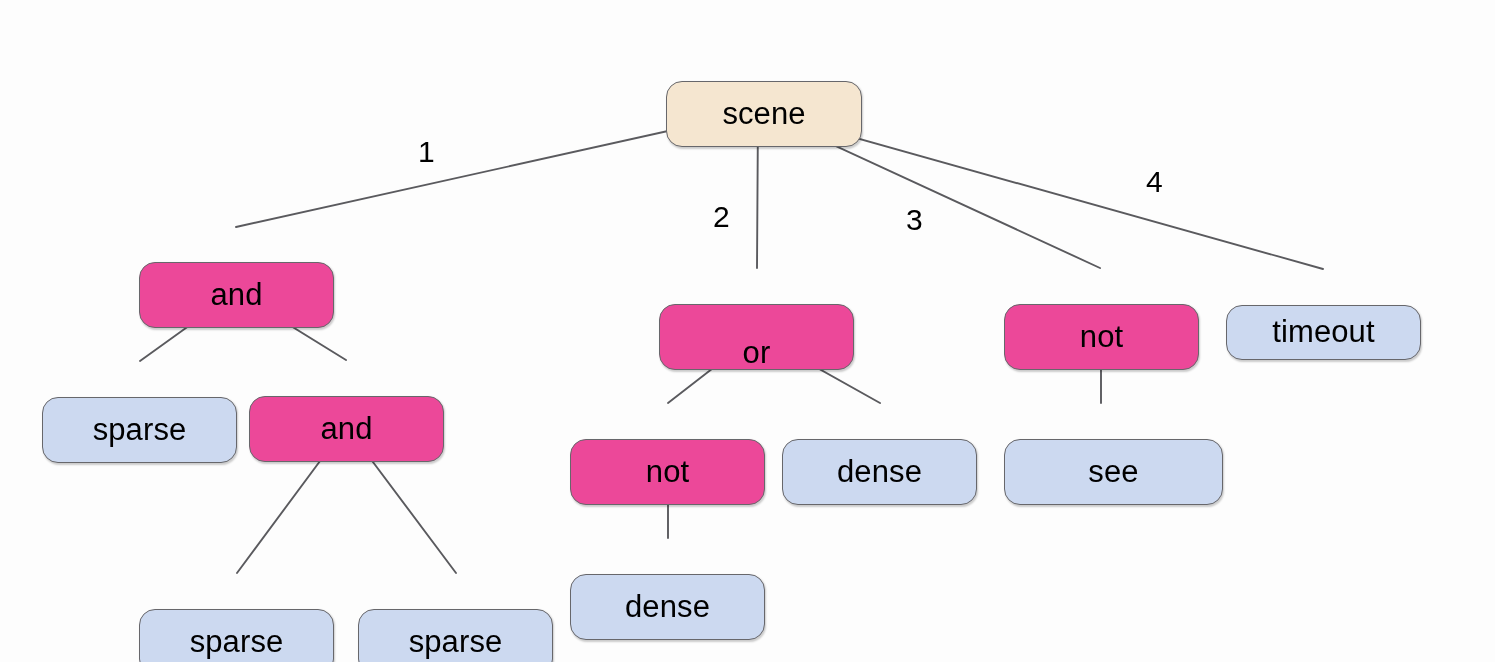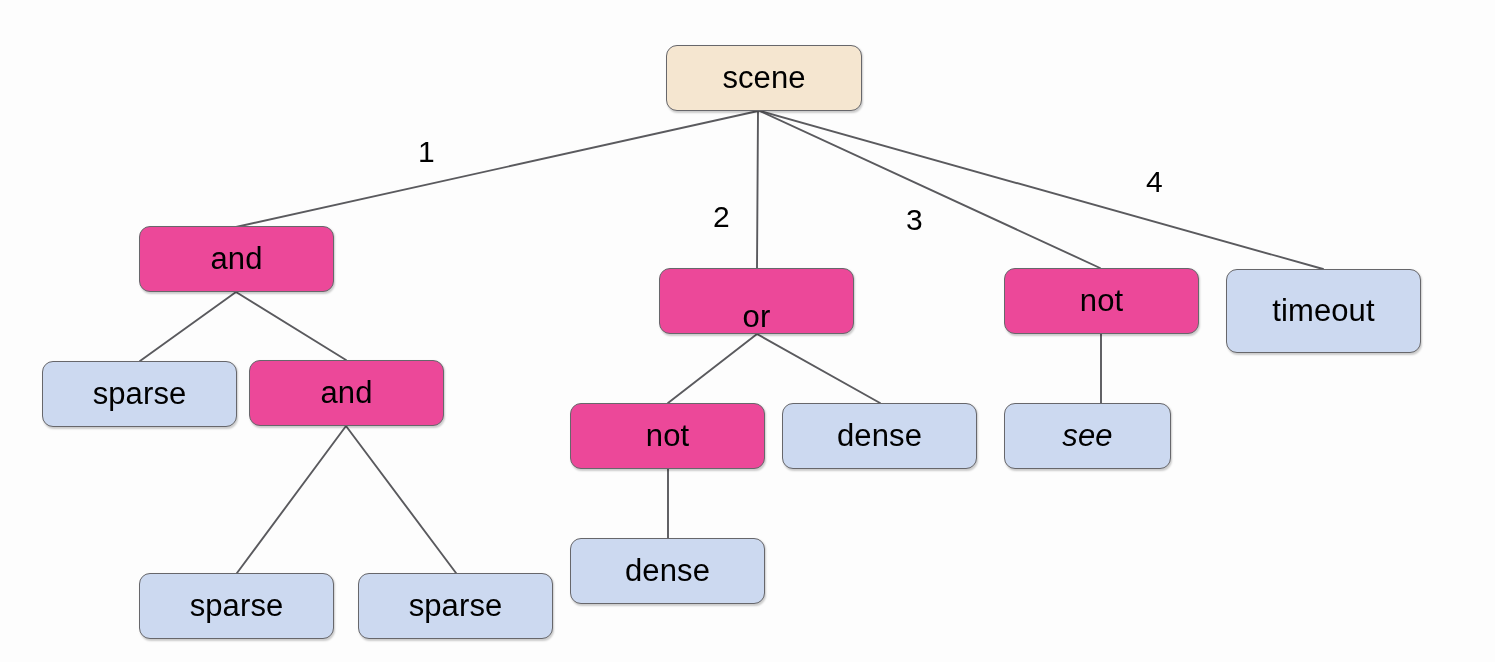--- a/index.html
+++ b/index.html
@@ -23,31 +23,32 @@
     left: 0;
     top: 0;
     width: 1495px;
     height: 662px;
     pointer-events: none;
   }
   .node {
     position: absolute;
     box-sizing: border-box;
     border: 1.6px solid #67676b;
-    border-radius: 11px;
+    border-radius: 16px;
     display: flex;
     align-items: center;
     justify-content: center;
     color: #000000;
     font-size: 31px;
     line-height: 1;
     letter-spacing: 0.1px;
     box-shadow: 1px 1.5px 2px rgba(0,0,0,0.20);
     white-space: nowrap;
     z-index: 2;
+    margin-top: 36px;
   }
   .node-label {
     display: block;
     transform: translateY(-1px);
   }
   .kind-root   { background: #f5e6d0; }
   .kind-op     { background: #ec4899; }
   .kind-leaf   { background: #ccd9f0; }
 
   .edge-label {
@@ -83,36 +84,36 @@
       </div>
       <div class="node kind-op" style="left: 139px; top: 226px; width: 195px; height: 66px;">
         <span class="node-label">and</span>
       </div>
       <div class="node kind-op" style="left: 659px; top: 268px; width: 195px; height: 66px; align-items: flex-end;">
         <span class="node-label">or</span>
       </div>
       <div class="node kind-op" style="left: 1004px; top: 268px; width: 195px; height: 66px;">
         <span class="node-label">not</span>
       </div>
-      <div class="node kind-leaf" style="left: 1226px; top: 269px; width: 195px; height: 84px;">
+      <div class="node kind-leaf" style="left: 1226px; top: 269px; width: 195px; height: 55px;">
         <span class="node-label">timeout</span>
       </div>
       <div class="node kind-leaf" style="left: 42px; top: 361px; width: 195px; height: 66px;">
         <span class="node-label">sparse</span>
       </div>
       <div class="node kind-op" style="left: 249px; top: 360px; width: 195px; height: 66px;">
         <span class="node-label">and</span>
       </div>
       <div class="node kind-op" style="left: 570px; top: 403px; width: 195px; height: 66px;">
         <span class="node-label">not</span>
       </div>
       <div class="node kind-leaf" style="left: 782px; top: 403px; width: 195px; height: 66px;">
         <span class="node-label">dense</span>
       </div>
-      <div class="node kind-leaf" style="left: 1004px; top: 403px; width: 167px; height: 66px; font-style: italic;">
+      <div class="node kind-leaf" style="left: 1004px; top: 403px; width: 219px; height: 66px;">
         <span class="node-label">see</span>
       </div>
       <div class="node kind-leaf" style="left: 570px; top: 538px; width: 195px; height: 66px;">
         <span class="node-label">dense</span>
       </div>
       <div class="node kind-leaf" style="left: 139px; top: 573px; width: 195px; height: 66px;">
         <span class="node-label">sparse</span>
       </div>
       <div class="node kind-leaf" style="left: 358px; top: 573px; width: 195px; height: 66px;">
         <span class="node-label">sparse</span>

